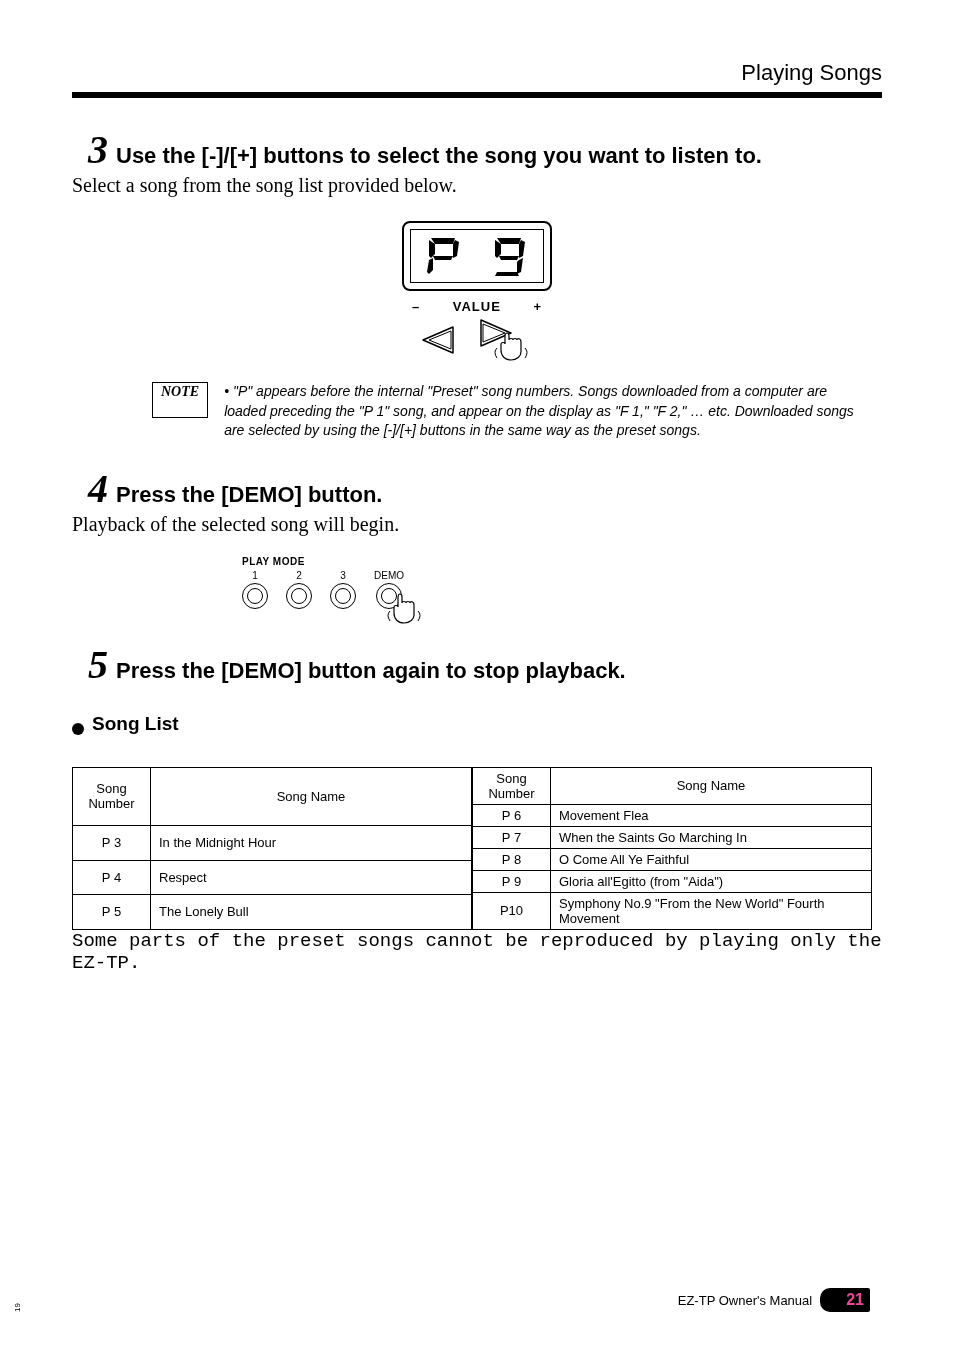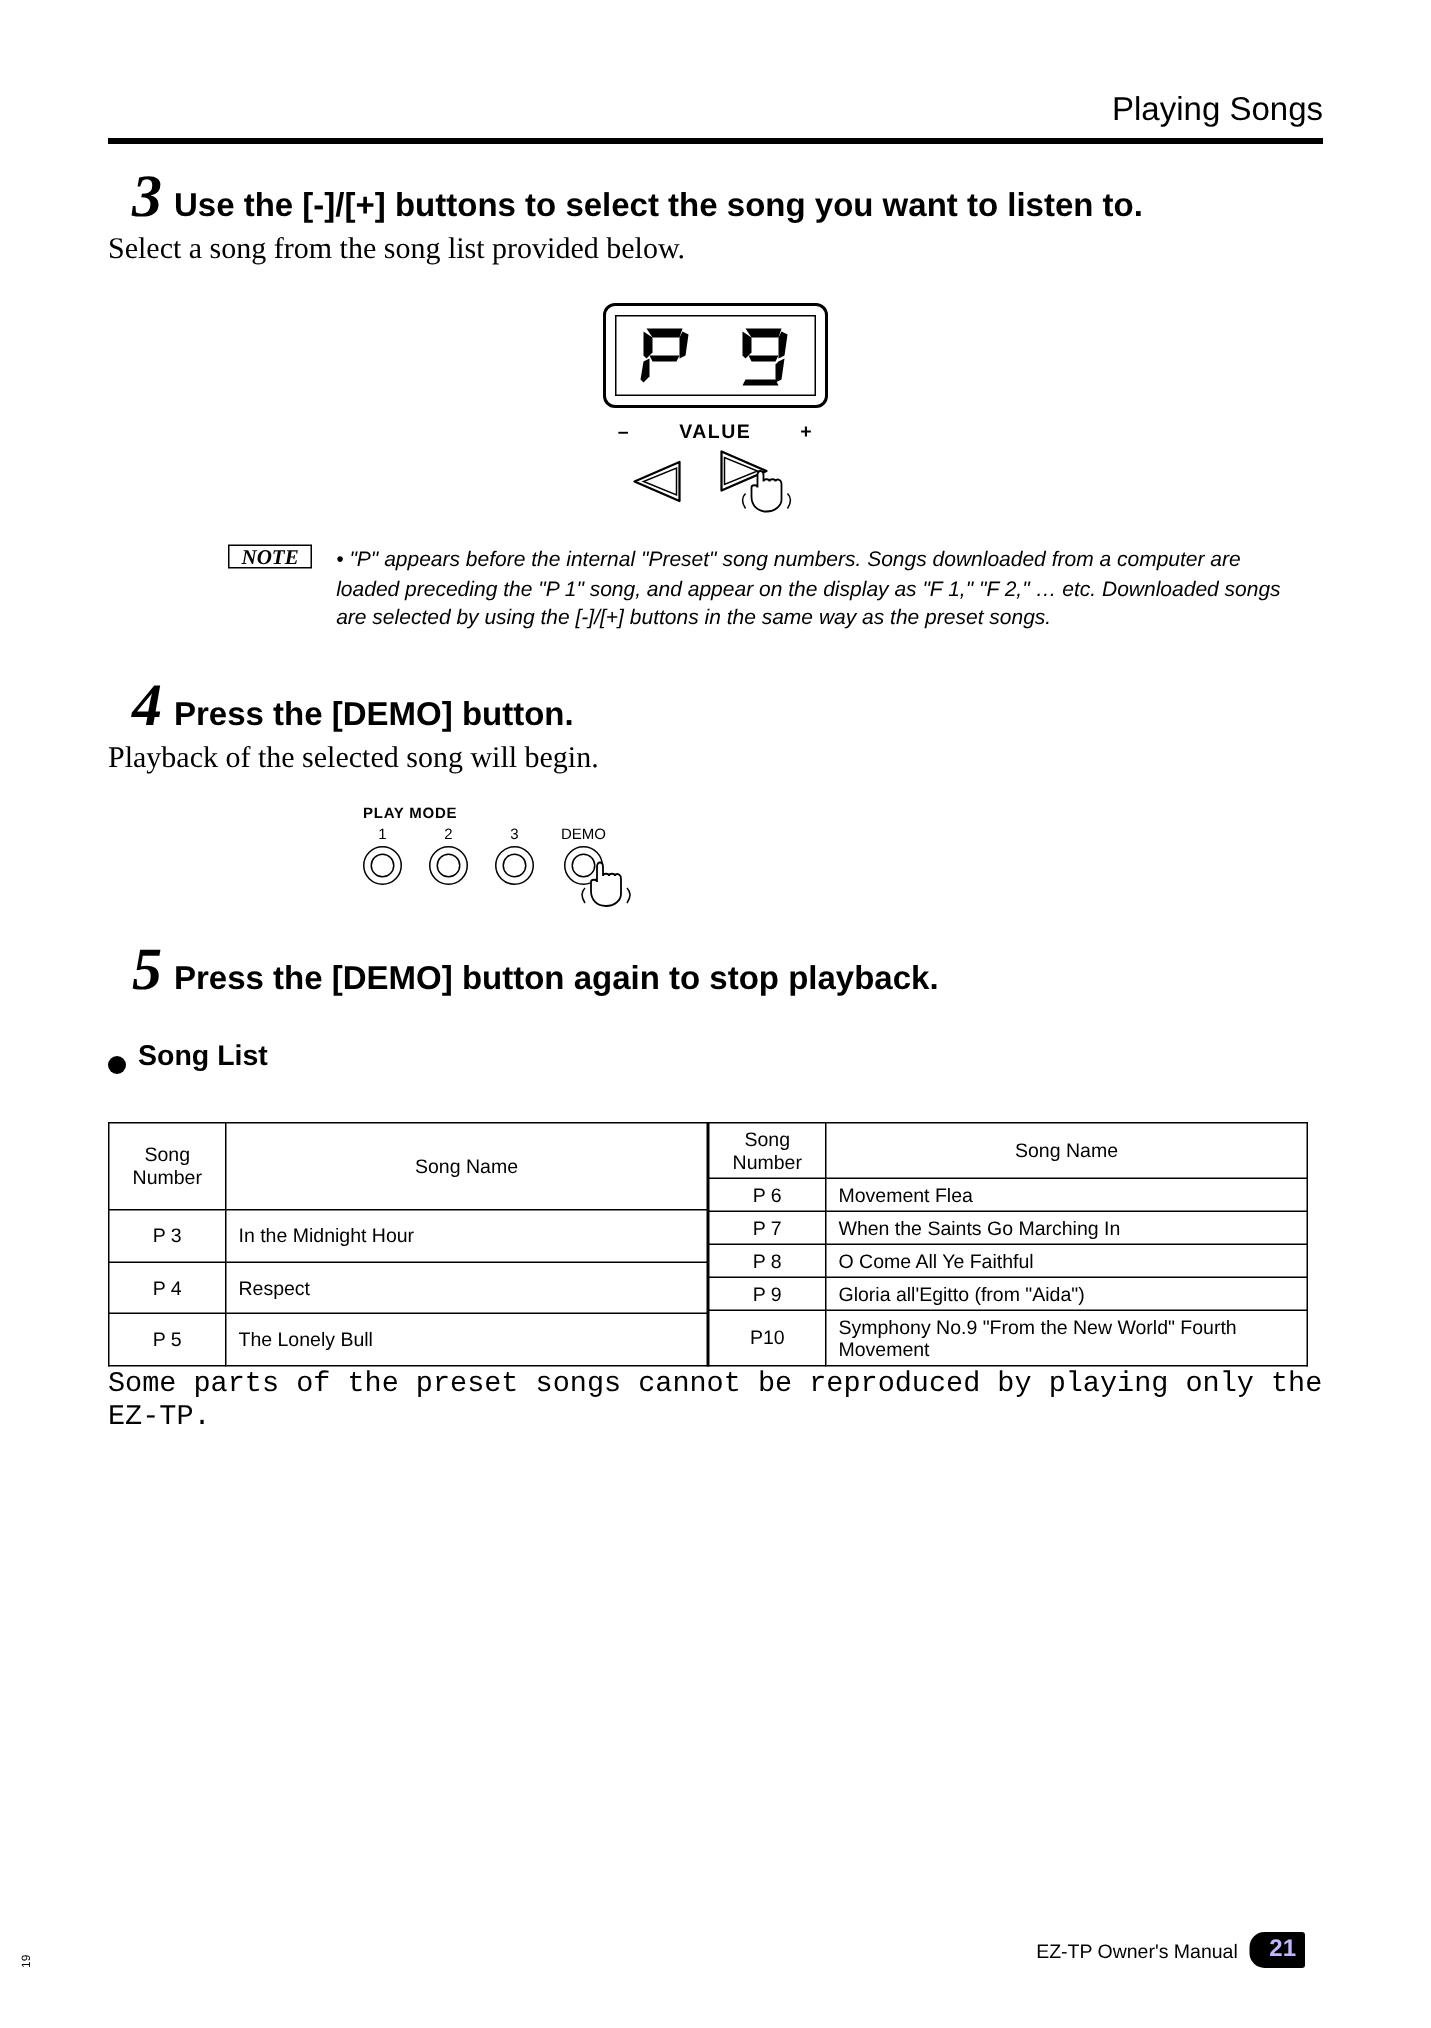--- a/index.html
+++ b/index.html
@@ -12,23 +12,23 @@
       width: 954px;
       height: 1352px;
       background: white;
       font-family: Arial, Helvetica, sans-serif;
       position: relative;
       padding: 60px 72px 40px 72px;
     }
     
     .header-section {
       text-align: right;
-      border-bottom: 4px solid #000000;
+      border-bottom: 6px solid #000000;
       padding-bottom: 6px;
-      margin-bottom: 15px;
+      margin-bottom: 32px;
     }
     
     .header-title {
       font-size: 22px;
       font-weight: normal;
     }
     
     .step {
       margin-bottom: 20px;
     }
@@ -113,21 +113,21 @@
       max-width: 720px;
     }
     
     .note-label {
       border: 1px solid #000;
       padding: 0 8px;
       font-family: 'Times New Roman', Times, serif;
       font-style: italic;
       font-weight: bold;
       font-size: 14px;
-      height: 16px;
+      height: 36px;
       line-height: 18px;
       flex-shrink: 0;
     }
     
     .note-text {
       font-style: italic;
       font-size: 14px;
       line-height: 1.4;
     }
     
@@ -245,24 +245,24 @@
       align-items: center;
       gap: 8px;
     }
     
     .footer-text {
       font-size: 13px;
     }
     
     .page-badge {
       background: #000;
-      color: #c4b5fd;
+      color: #ec4899;
       font-weight: bold;
       font-size: 16px;
-      padding: 3px 6px 3px 13px;
+      padding: 3px 6px 3px 26px;
       border-radius: 10px 2px 2px 10px;
     }
     
     .side-num {
       position: absolute;
       left: 22px;
       bottom: 40px;
       font-size: 8px;
       transform: rotate(-90deg);
       transform-origin: left bottom;

